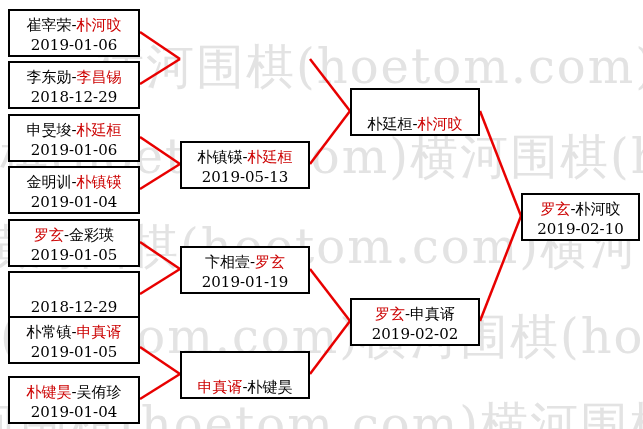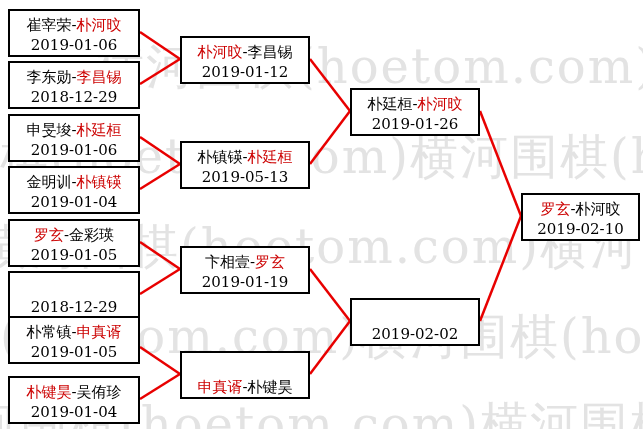--- a/index.html
+++ b/index.html
@@ -90,41 +90,37 @@
   </div>
   <div class="match-box c1" style="top:316px">
     <div class="names"><span>朴常镇</span><span>-</span><span class="winner" style="color: rgb(204, 0, 0);">申真谞</span></div>
     <div class="date">2019-01-05</div>
   </div>
   <div class="match-box c1" style="top:376px">
     <div class="names"><span class="winner" style="color: rgb(204, 0, 0);">朴键昊</span><span>-</span><span>吴侑珍</span></div>
     <div class="date">2019-01-04</div>
   </div>
 
-  <div class="match-box c2" style="top:36px">
-    <div class="names"><span class="winner" style="color: rgb(204, 0, 0);">朴河旼</span><span>-</span><span>李昌锡</span></div>
-    <div class="date">2019-01-12</div>
-  </div>
   <div class="match-box c2" style="top:141px">
     <div class="names"><span>朴镇锳</span><span>-</span><span class="winner" style="color: rgb(204, 0, 0);">朴廷桓</span></div>
     <div class="date">2019-05-13</div>
   </div>
   <div class="match-box c2" style="top:246px">
     <div class="names"><span>卞相壹</span><span>-</span><span class="winner" style="color: rgb(204, 0, 0);">罗玄</span></div>
     <div class="date">2019-01-19</div>
   </div>
   <div class="match-box c2" style="top:351px">
     <div class="names"><span class="winner" style="color: rgb(204, 0, 0);">申真谞</span><span>-</span><span>朴键昊</span></div>
   </div>
 
   <div class="match-box c3" style="top:88px">
     <div class="names"><span>朴廷桓</span><span>-</span><span class="winner" style="color: rgb(204, 0, 0);">朴河旼</span></div>
-    <div class="date">2019-01-26</div>
   </div>
   <div class="match-box c3" style="top:298px">
+    <div class="names"><span class="winner" style="color: rgb(204, 0, 0);">罗玄</span><span>-</span><span>申真谞</span></div>
     <div class="date">2019-02-02</div>
   </div>
 
   <div class="match-box c4" style="top:193px">
     <div class="names"><span class="winner" style="color: rgb(204, 0, 0);">罗玄</span><span>-</span><span>朴河旼</span></div>
     <div class="date">2019-02-10</div>
   </div>
 
 </div>
 

